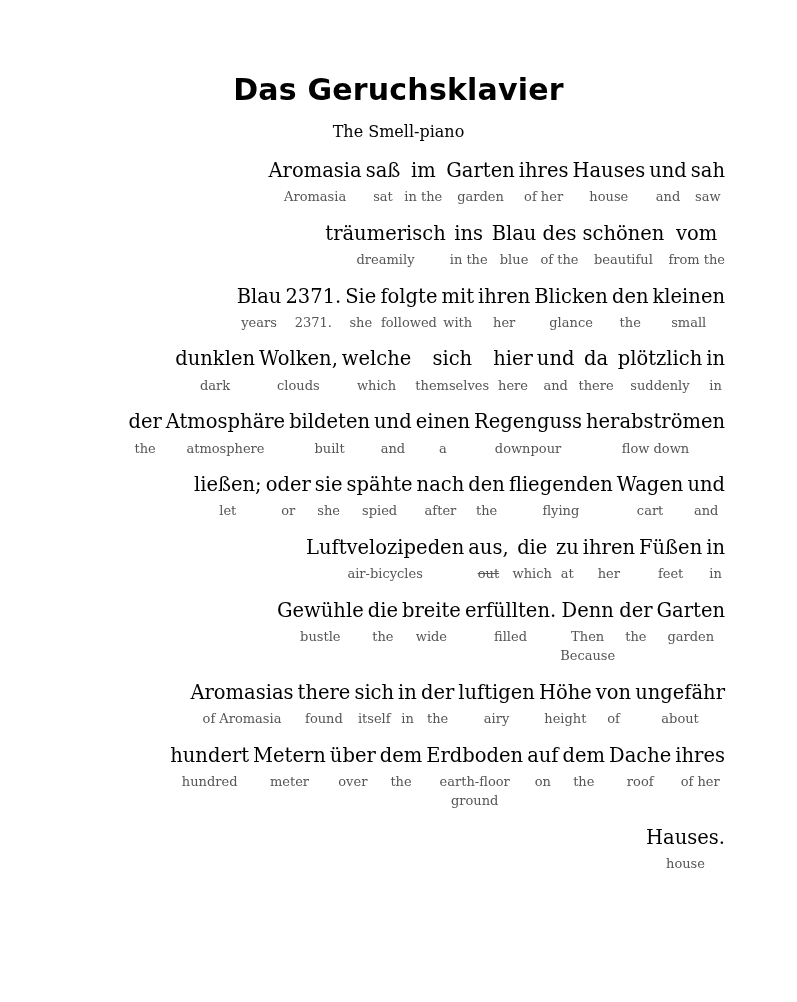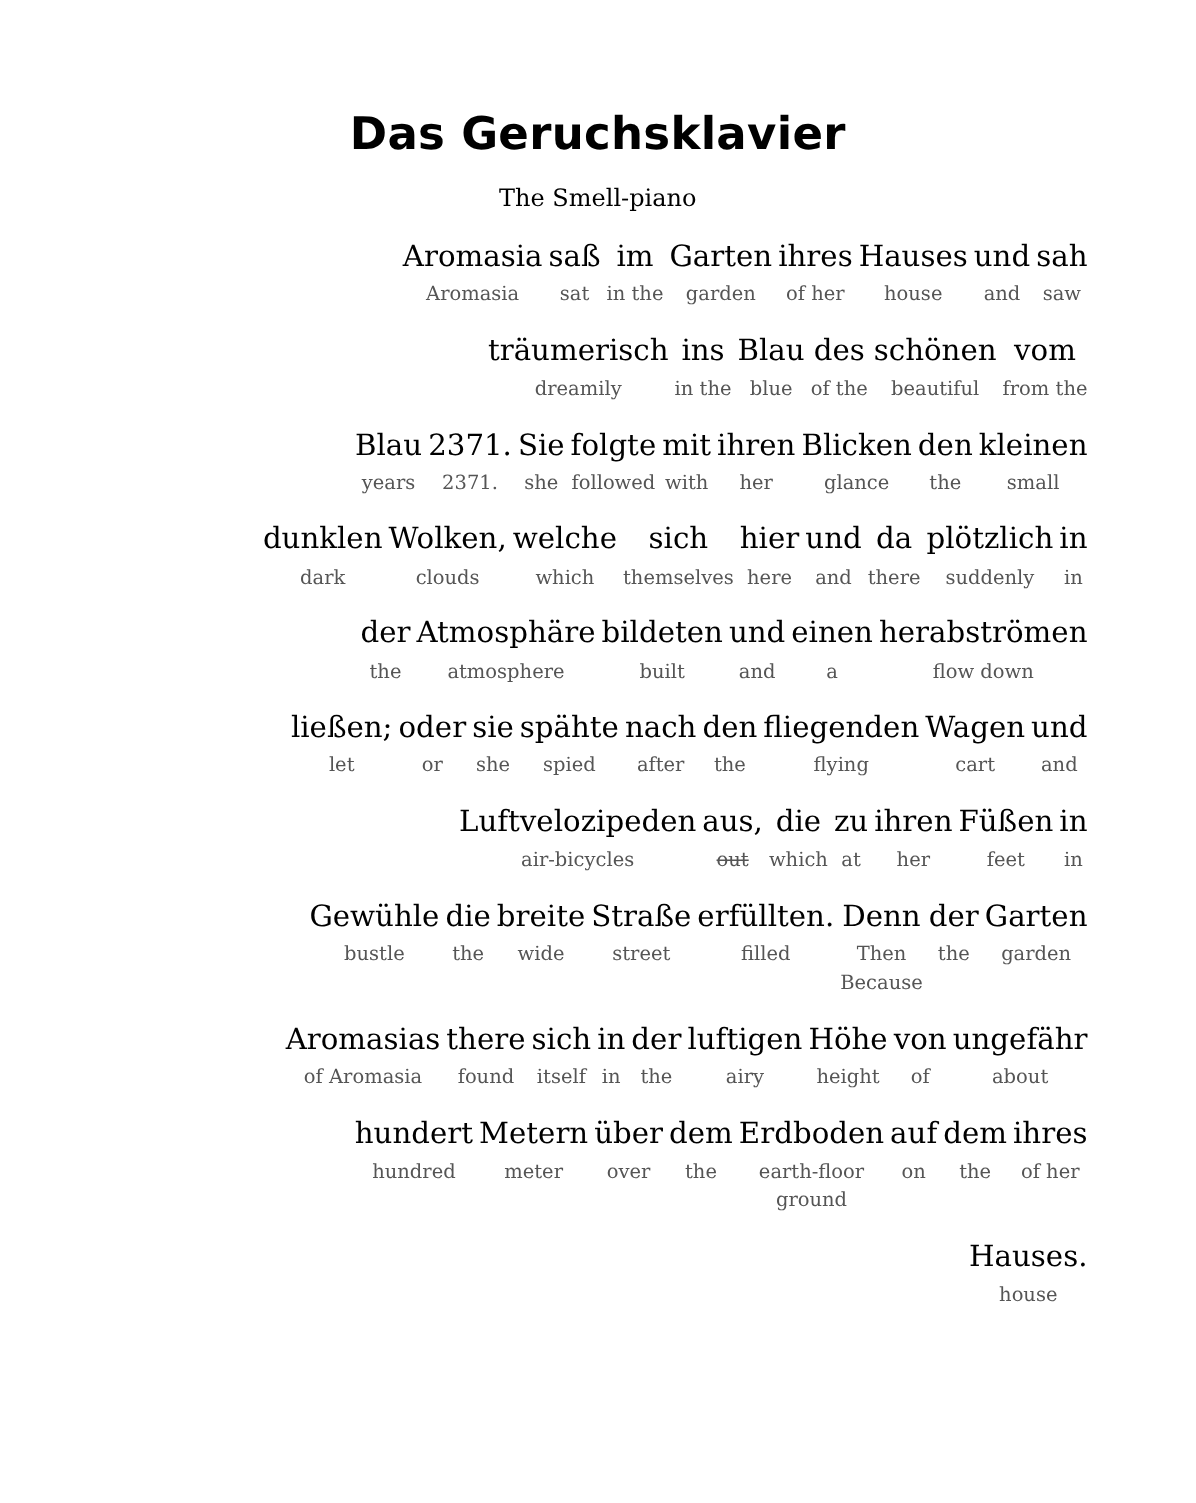--- a/index.html
+++ b/index.html
@@ -238,20 +238,24 @@
         </div>
         <div class="pair">
           <div class="src">und</div>
           <div class="gloss">and</div>
         </div>
         <div class="pair">
           <div class="src">einen</div>
           <div class="gloss">a</div>
         </div>
         <div class="pair">
+          <div class="src">Regenguss</div>
+          <div class="gloss">downpour</div>
+        </div>
+        <div class="pair">
           <div class="src">herabströmen</div>
           <div class="gloss">flow down</div>
         </div>
       </div>
       <div class="line">
         <div class="pair">
           <div class="src">ließen;</div>
           <div class="gloss">let</div>
         </div>
         <div class="pair">
@@ -322,24 +326,20 @@
           <div class="src">Gewühle</div>
           <div class="gloss">bustle</div>
         </div>
         <div class="pair">
           <div class="src">die</div>
           <div class="gloss">the</div>
         </div>
         <div class="pair">
           <div class="src">breite</div>
           <div class="gloss">wide</div>
-        </div>
-        <div class="pair">
-          <div class="src">Straße</div>
-          <div class="gloss">street</div>
         </div>
         <div class="pair">
           <div class="src">erfüllten.</div>
           <div class="gloss">filled</div>
         </div>
         <div class="pair">
           <div class="src">Denn</div>
           <div class="gloss">
             <span class="stack">Then</span>
             <span class="stack">Because</span>
@@ -418,20 +418,24 @@
         </div>
         <div class="pair">
           <div class="src">auf</div>
           <div class="gloss">on</div>
         </div>
         <div class="pair">
           <div class="src">dem</div>
           <div class="gloss">the</div>
         </div>
         <div class="pair">
+          <div class="src">Dache</div>
+          <div class="gloss">roof</div>
+        </div>
+        <div class="pair">
           <div class="src">ihres</div>
           <div class="gloss">of her</div>
         </div>
       </div>
       <div class="line short">
         <div class="pair">
           <div class="src">Hauses.</div>
           <div class="gloss">house</div>
         </div>
       </div>

